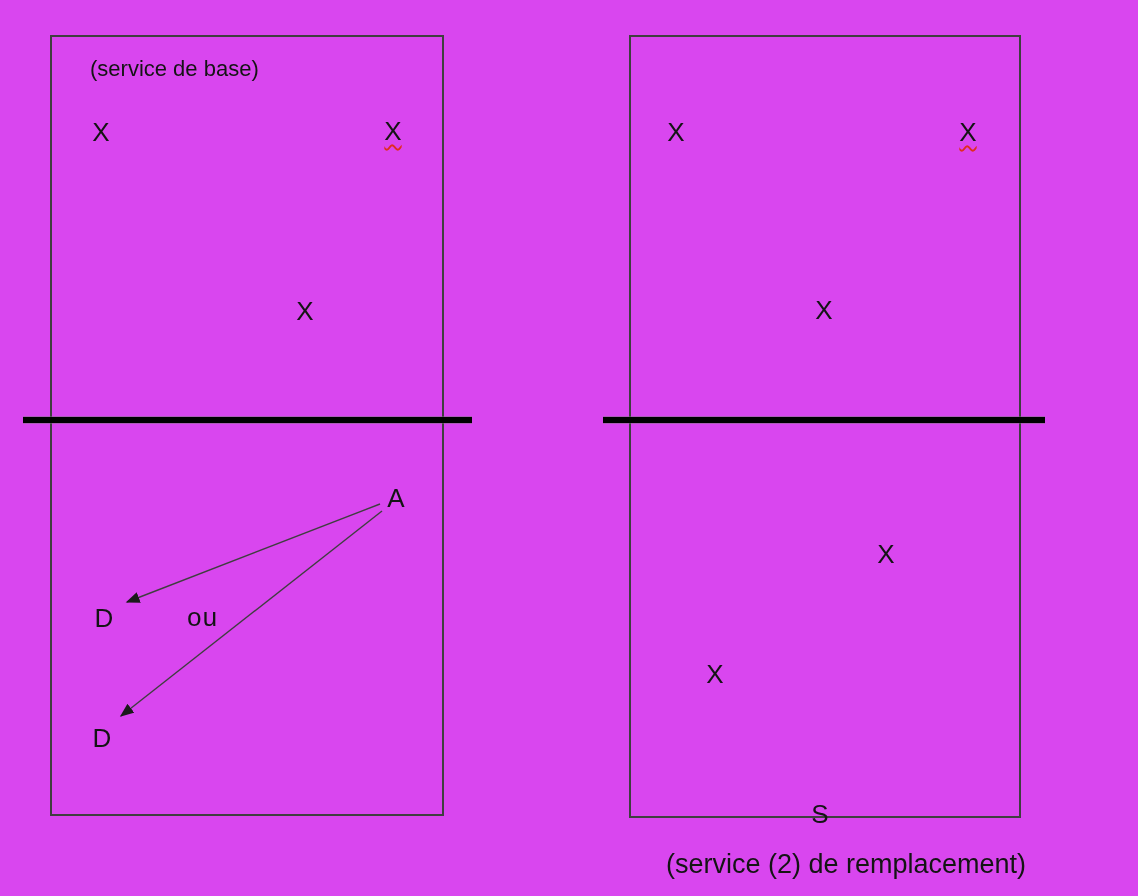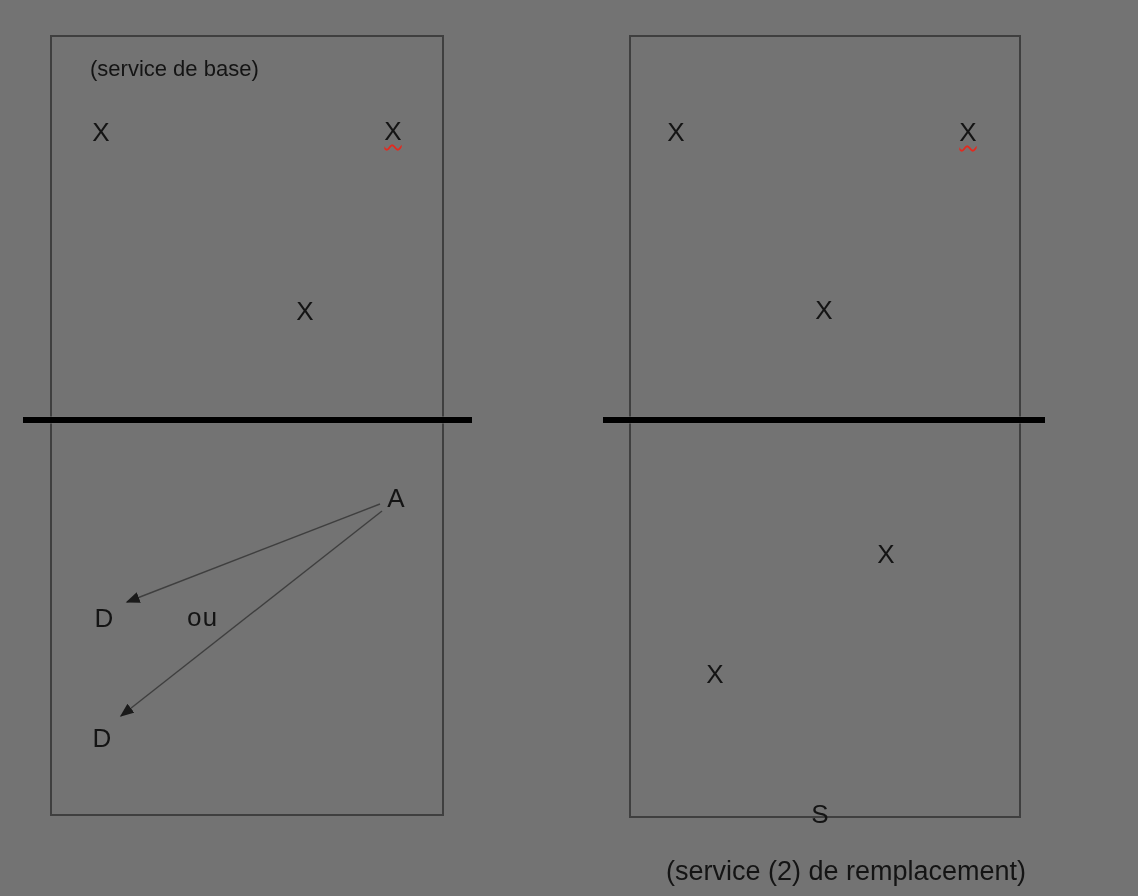--- a/index.html
+++ b/index.html
@@ -5,21 +5,21 @@
   html, body {
     margin: 0;
     padding: 0;
     background: #ffffff;
     font-family: "Liberation Sans", "DejaVu Sans", sans-serif;
   }
   .canvas {
     position: relative;
     width: 1138px;
     height: 896px;
-    background: #737373;
+    background: #d946ef;
     overflow: hidden;
   }
   .court {
     position: absolute;
     border: 2px solid #3f3f3f;
     background: transparent;
     box-sizing: border-box;
   }
   .court.left  { left: 50px;  top: 35px; width: 394px; height: 781px; }
   .court.right { left: 629px; top: 35px; width: 392px; height: 783px; }
@@ -42,21 +42,21 @@
   .misspelled {
     text-decoration: underline wavy #e02b20 1.5px;
     text-underline-offset: 4px;
   }
   .caption {
     position: absolute;
     color: #141414;
     white-space: nowrap;
   }
   .caption.top-caption    { left: 90px;  top: 56px;  font-size: 22px; }
-  .caption.bottom-caption { left: 666px; top: 849px; font-size: 27px; margin-top: 7px; }
+  .caption.bottom-caption { left: 666px; top: 849px; font-size: 27px; }
   .arrows {
     position: absolute;
     left: 0; top: 0;
     width: 1138px;
     height: 896px;
     pointer-events: none;
   }
 </style>
 </head>
 <body>

